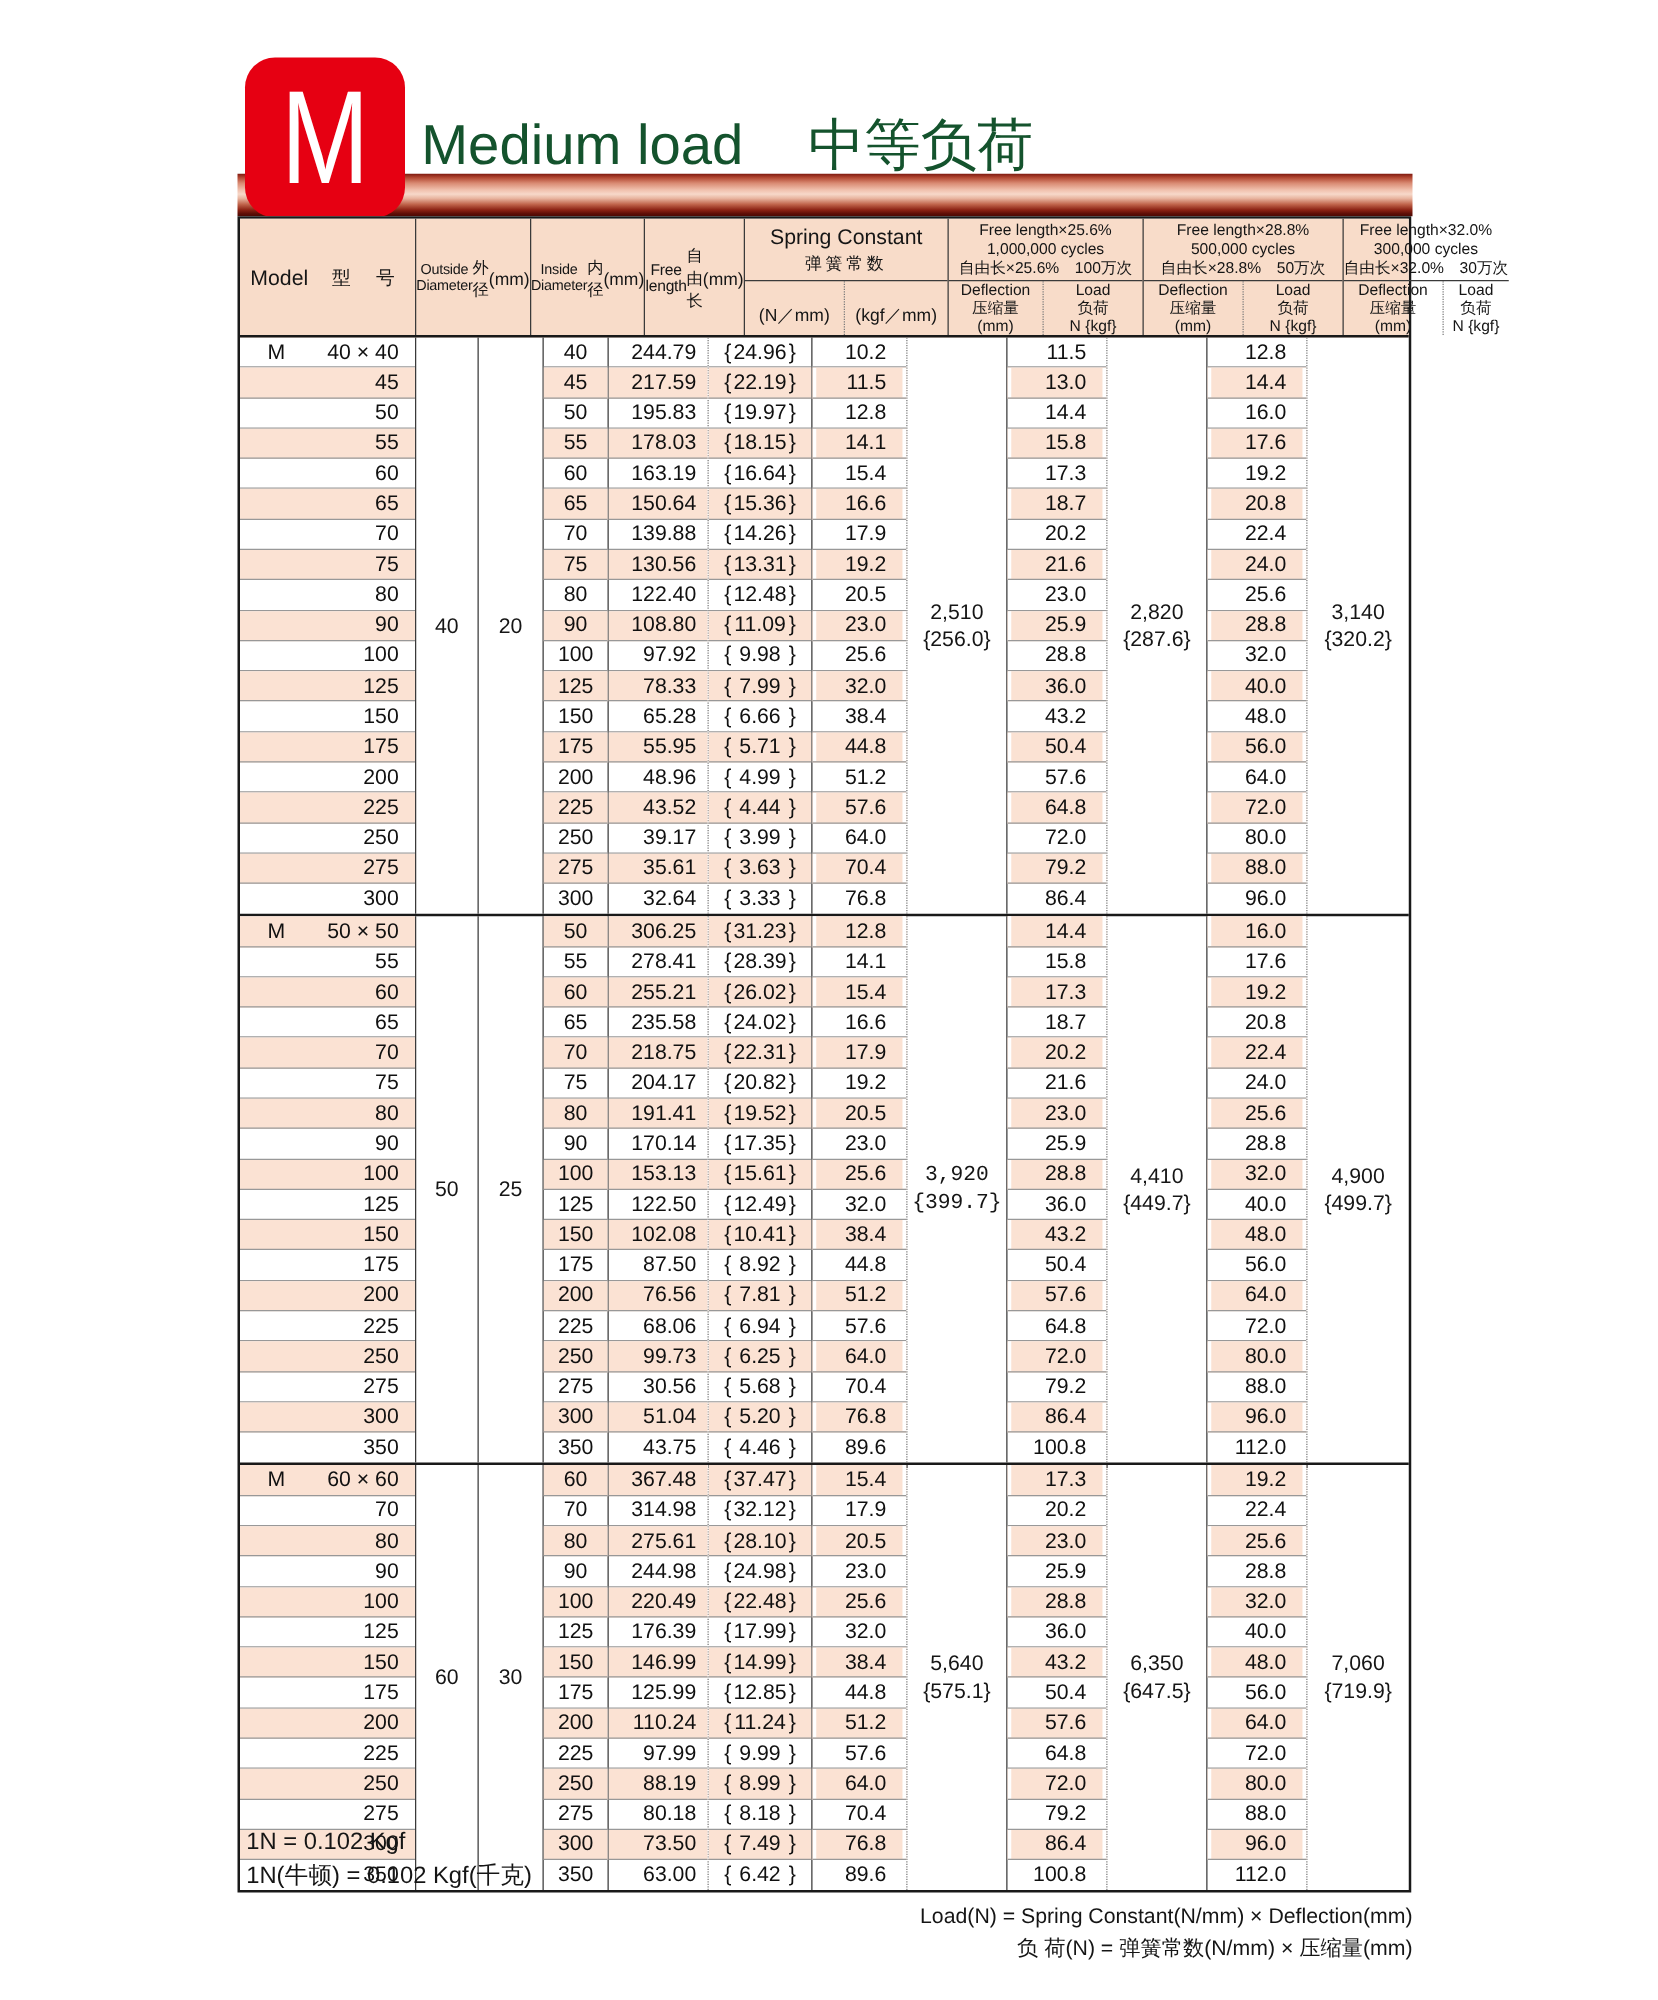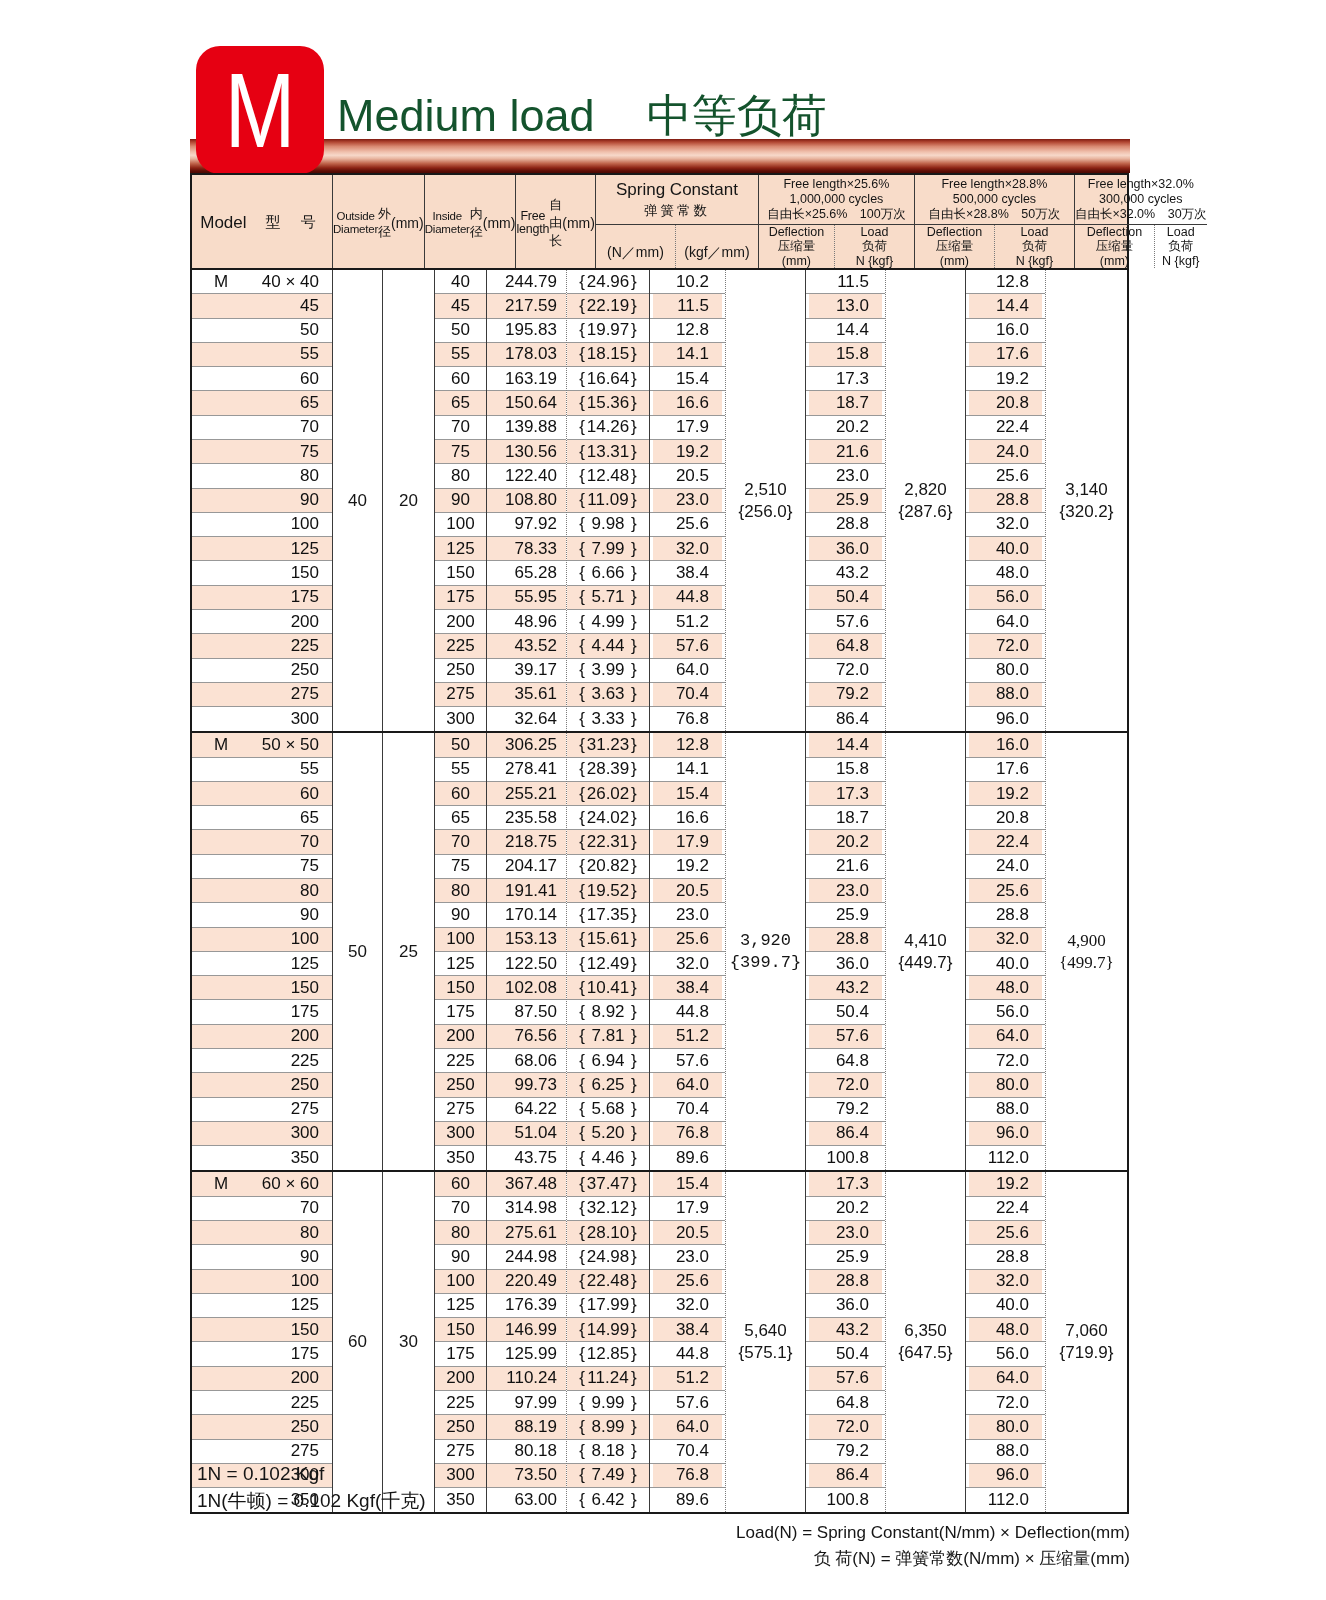--- a/index.html
+++ b/index.html
@@ -517,21 +517,21 @@
             <div class="cell">204.17</div>
             <div class="cell stripe">191.41</div>
             <div class="cell">170.14</div>
             <div class="cell stripe">153.13</div>
             <div class="cell">122.50</div>
             <div class="cell stripe">102.08</div>
             <div class="cell">87.50</div>
             <div class="cell stripe">76.56</div>
             <div class="cell">68.06</div>
             <div class="cell stripe">99.73</div>
-            <div class="cell">64.22</div>
+            <div class="cell">30.56</div>
             <div class="cell stripe">51.04</div>
             <div class="cell">43.75</div>
           </div>
           <div class="col c-kk vsolid" style="flex: 0 0 83px;">
             <div class="cell stripe">
               <div class="kwrap">
                 <span>{</span>
                 <span class="knum">31.23</span>
                 <span>}</span>
               </div>
@@ -717,21 +717,21 @@
             <div class="cell">40.0</div>
             <div class="cell stripe">48.0</div>
             <div class="cell">56.0</div>
             <div class="cell stripe">64.0</div>
             <div class="cell">72.0</div>
             <div class="cell stripe">80.0</div>
             <div class="cell">88.0</div>
             <div class="cell stripe">96.0</div>
             <div class="cell">112.0</div>
           </div>
-          <div class="col merged load" style="flex: 0 0 81px; font-family: Liberation Serif, serif;">
+          <div class="col merged load" style="flex: 0 0 81px;">
             <div>4,900</div>
             <div>{499.7}</div>
           </div>
         </div>
         <div class="tgroup">
           <div class="col c-model vsolid" style="flex: 0 0 141px;">
             <div class="cell stripe first">
               <span>M</span>
               <span>60 × 60</span>
             </div>

